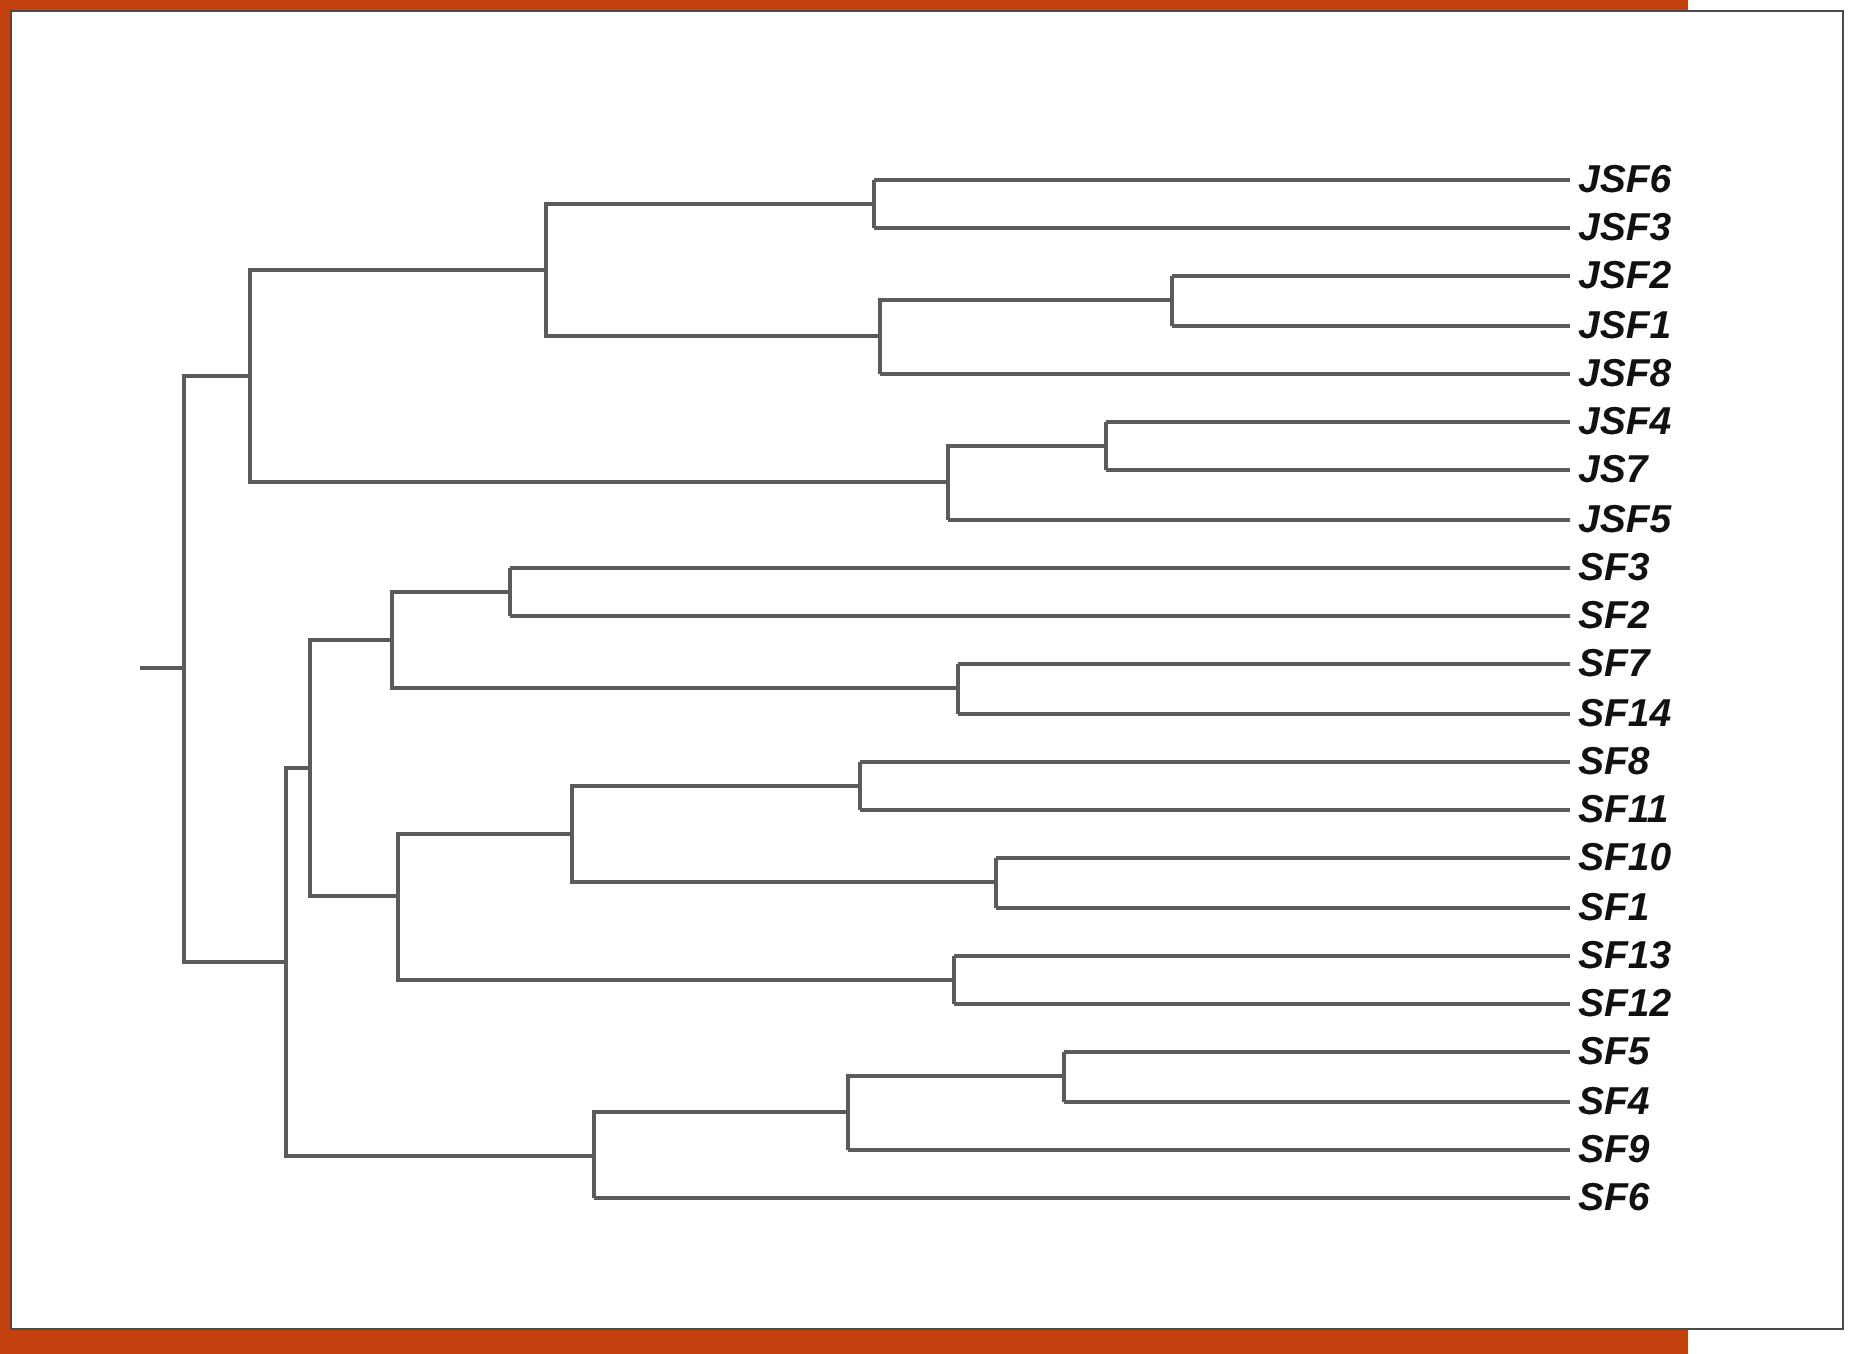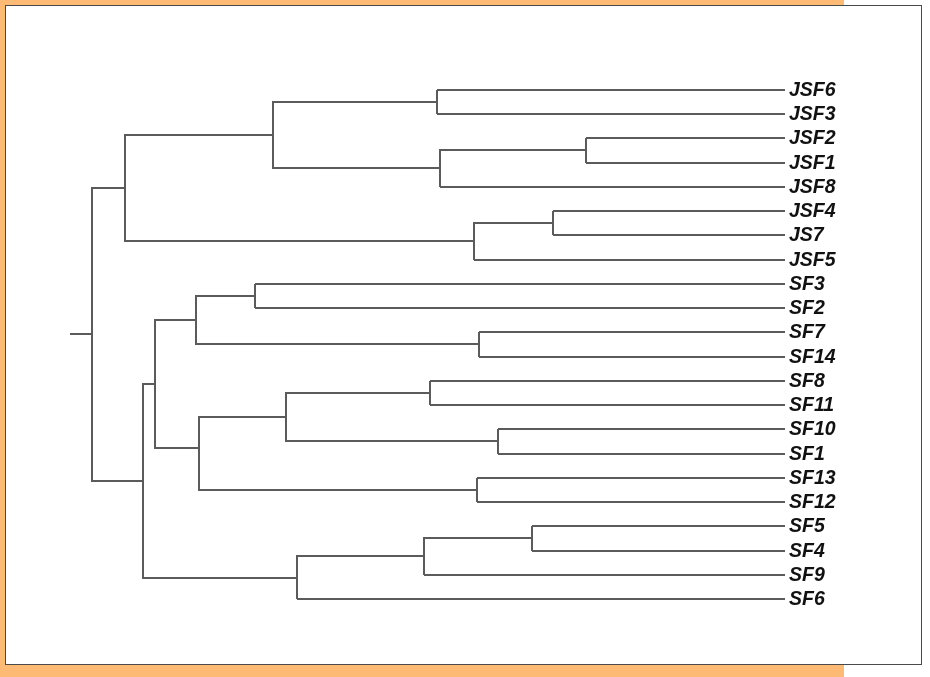--- a/index.html
+++ b/index.html
@@ -12,21 +12,21 @@
     height: 677px;
     font-family: "Liberation Sans", sans-serif;
     overflow: hidden;
   }
   #figure-frame {
     position: absolute;
     left: 0;
     top: 0;
     width: 844px;
     height: 677px;
-    background: #fdba74;
+    background: #c2410c;
     box-sizing: border-box;
   }
   #frame-border {
     position: absolute;
     left: 5px;
     top: 5px;
     width: 917px;
     height: 660px;
     border: 1.5px solid #4a4a4a;
     box-sizing: border-box;

